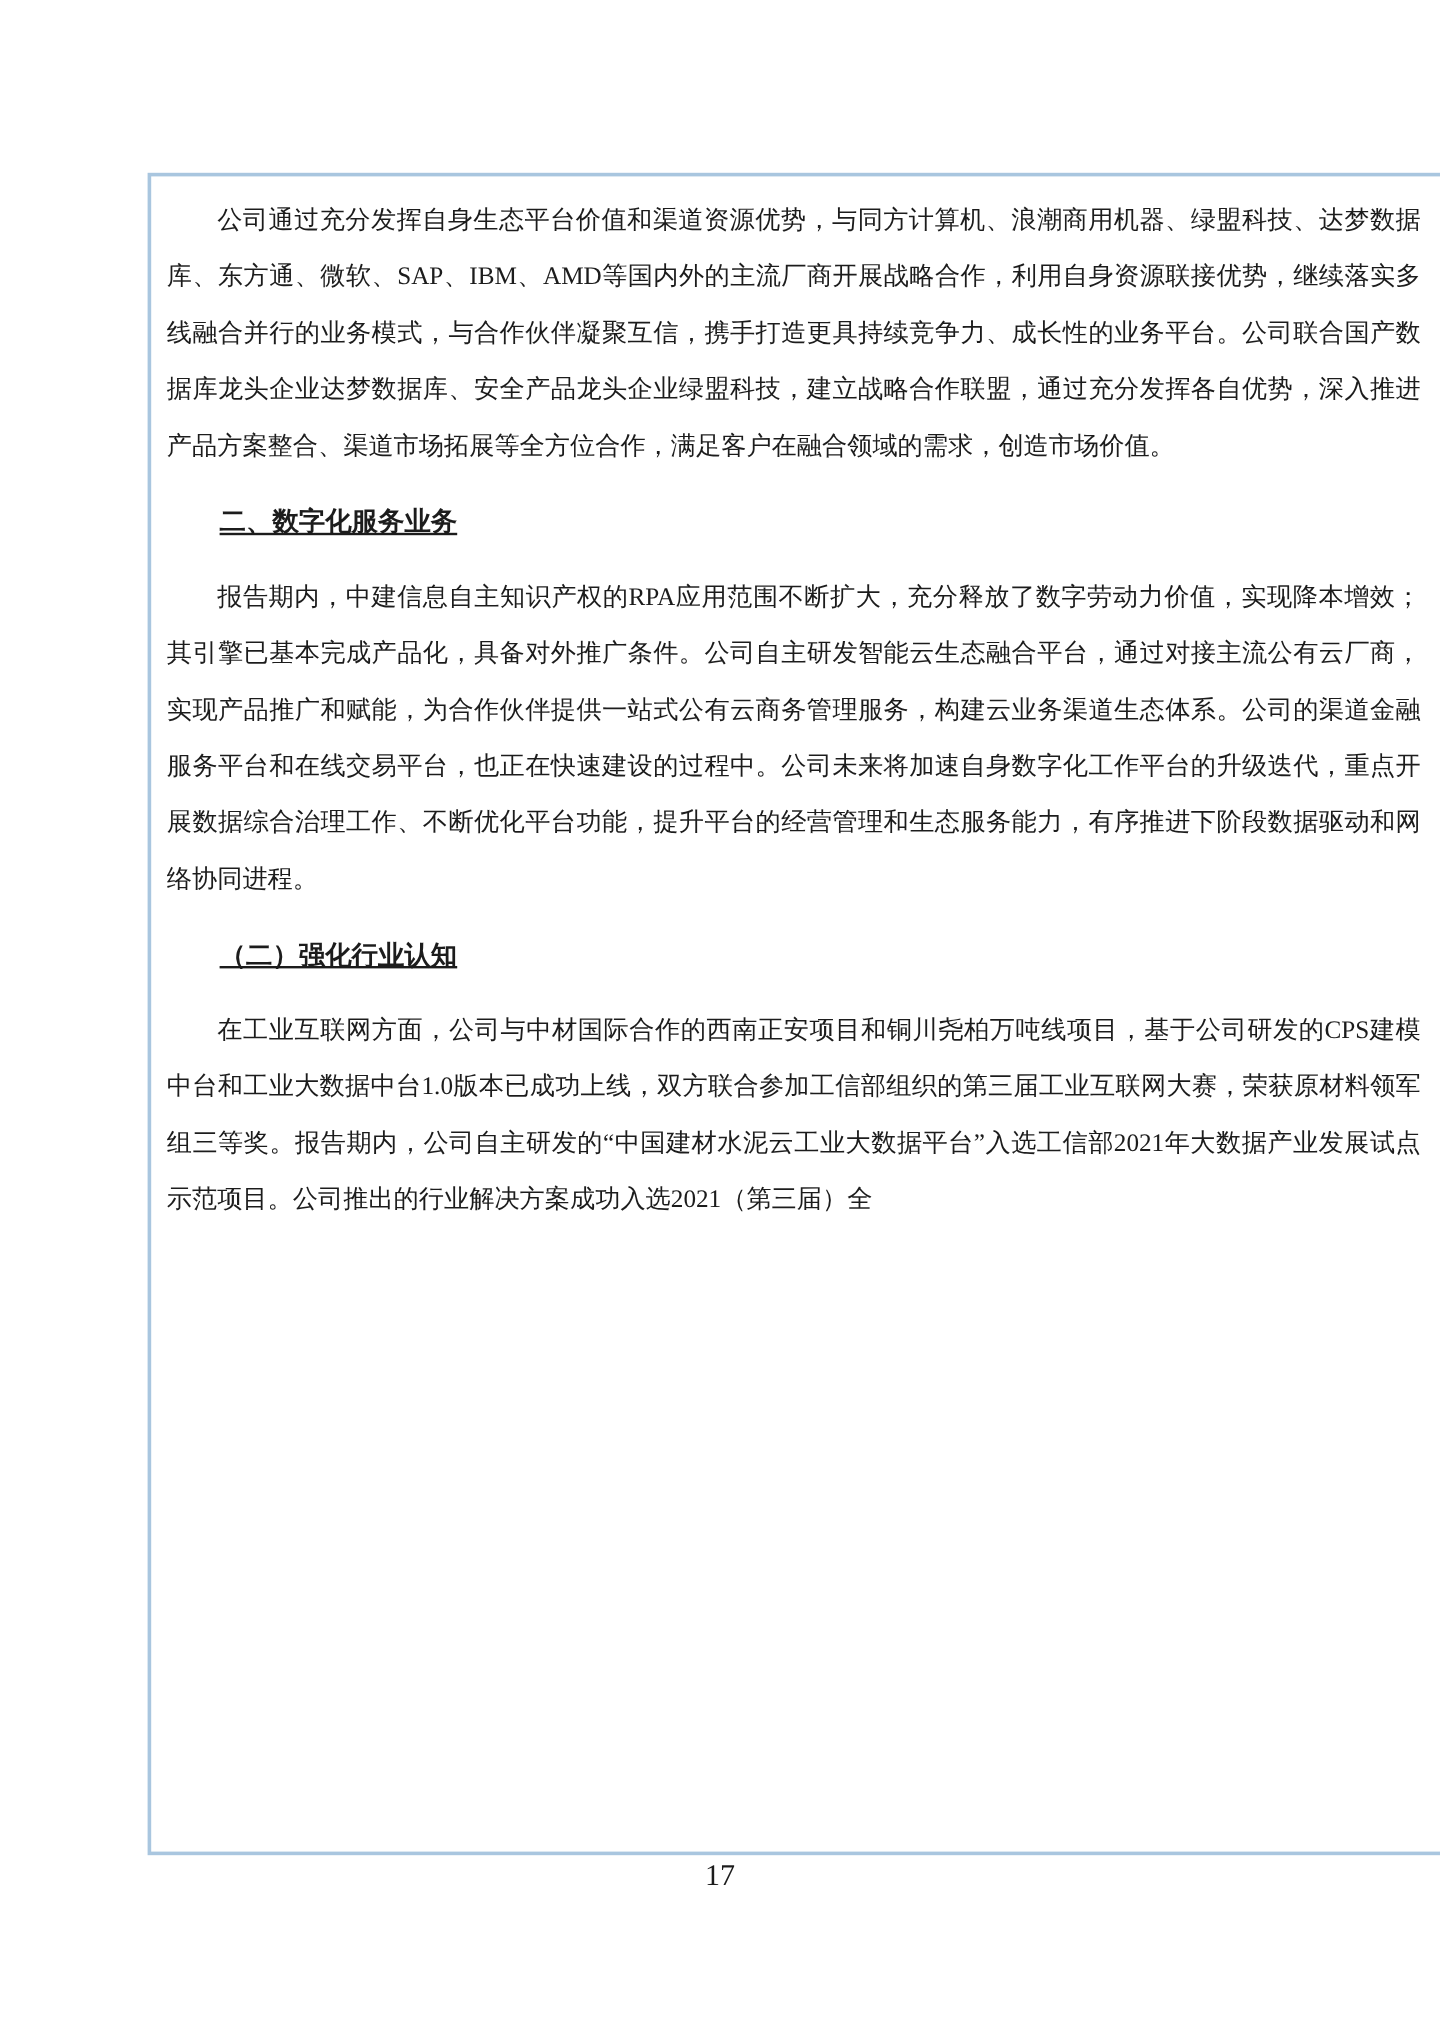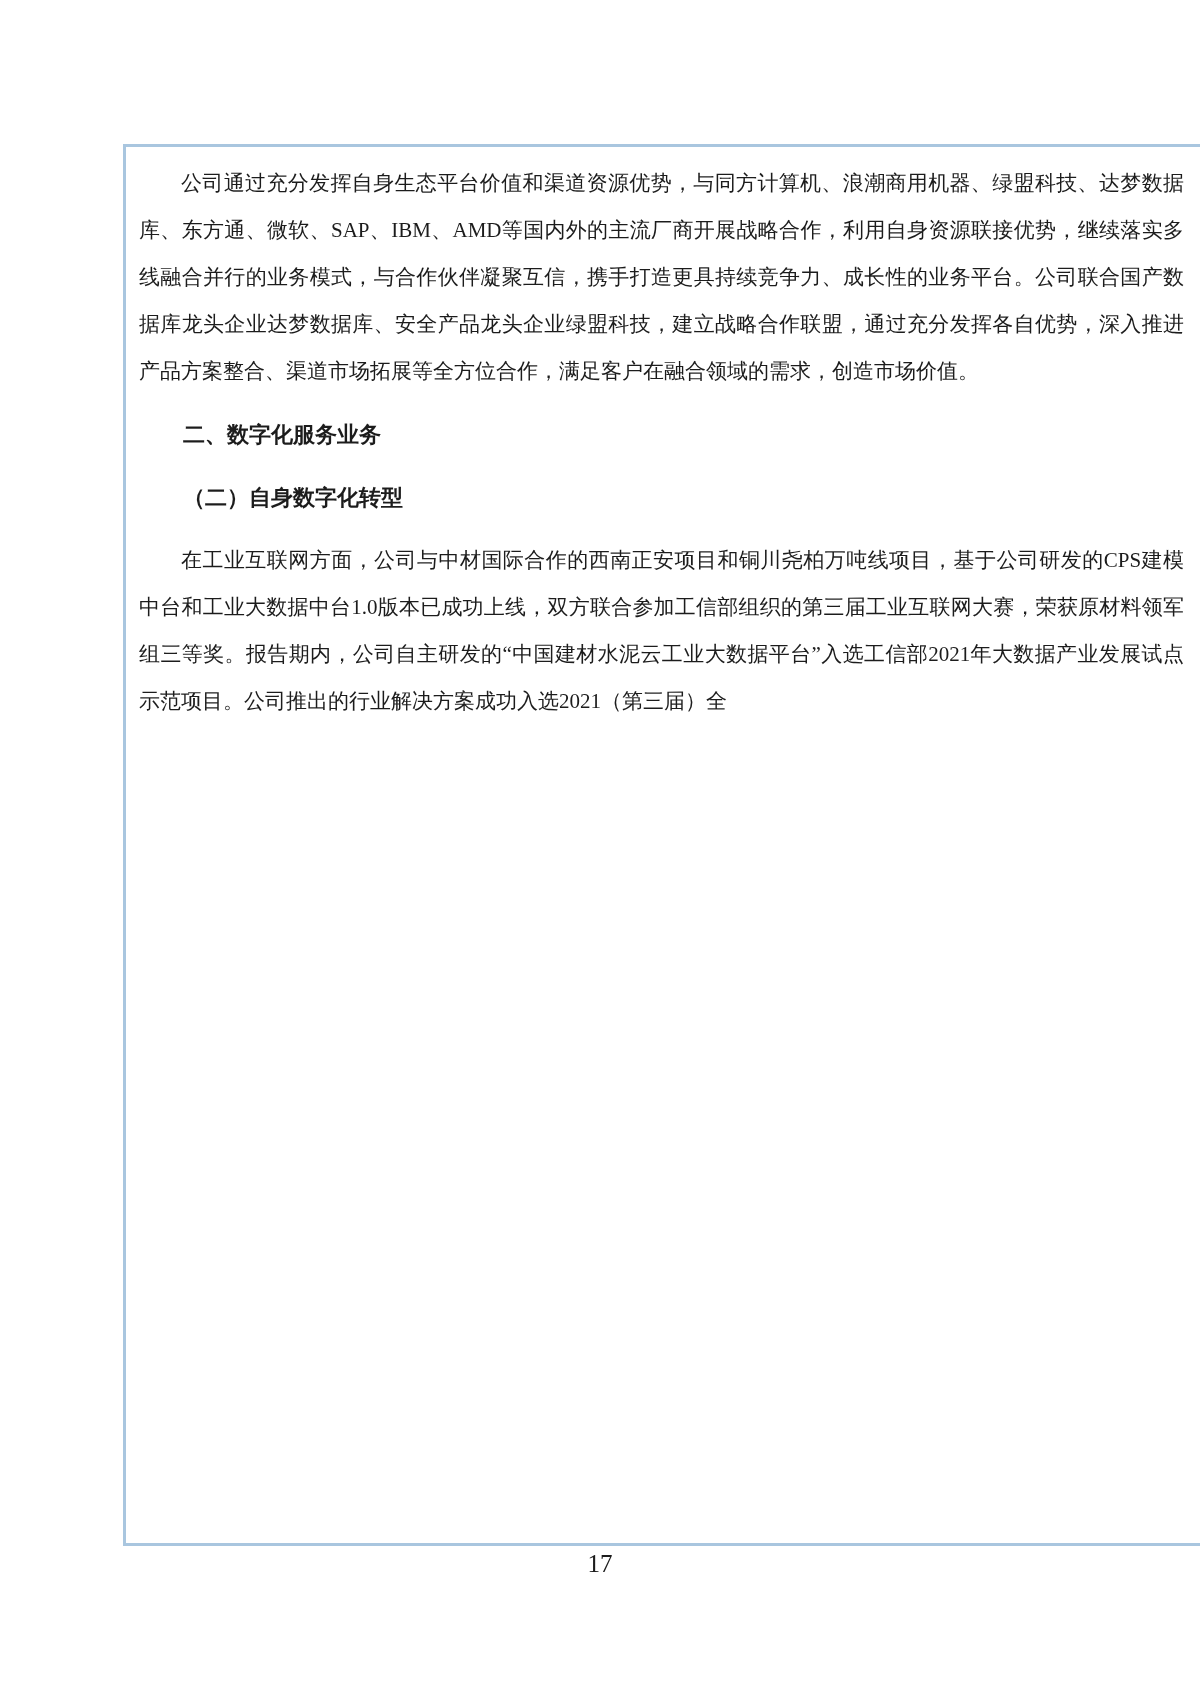--- a/index.html
+++ b/index.html
@@ -36,35 +36,37 @@
     text-indent: 2em;
     word-break: break-all;
   }
   .h-major, .h-minor {
     margin: 0 0 16px 0;
     font-size: 22px;
     line-height: 47px;
     font-weight: bold;
     color: var(--text-color, #1c1c1c);
     text-indent: 2em;
+    text-decoration: underline;
   }
   .page-number {
     position: absolute;
     left: 0;
     top: 1550px;
     width: 100%;
     text-align: center;
     font-size: 25px;
     color: var(--text-color, #1c1c1c);
   }
 </style>
 </head>
 <body>
 
 <div class="page">
   <div class="content-frame">
     <p class="para">公司通过充分发挥自身生态平台价值和渠道资源优势，与同方计算机、浪潮商用机器、绿盟科技、达梦数据库、东方通、微软、SAP、IBM、AMD等国内外的主流厂商开展战略合作，利用自身资源联接优势，继续落实多线融合并行的业务模式，与合作伙伴凝聚互信，携手打造更具持续竞争力、成长性的业务平台。公司联合国产数据库龙头企业达梦数据库、安全产品龙头企业绿盟科技，建立战略合作联盟，通过充分发挥各自优势，深入推进产品方案整合、渠道市场拓展等全方位合作，满足客户在融合领域的需求，创造市场价值。</p>
     <p class="h-major">二、数字化服务业务</p>
-    <p class="h-minor">（二）自身数字化转型</p>
+    <p class="para">报告期内，中建信息自主知识产权的RPA应用范围不断扩大，充分释放了数字劳动力价值，实现降本增效；其引擎已基本完成产品化，具备对外推广条件。公司自主研发智能云生态融合平台，通过对接主流公有云厂商，实现产品推广和赋能，为合作伙伴提供一站式公有云商务管理服务，构建云业务渠道生态体系。公司的渠道金融服务平台和在线交易平台，也正在快速建设的过程中。公司未来将加速自身数字化工作平台的升级迭代，重点开展数据综合治理工作、不断优化平台功能，提升平台的经营管理和生态服务能力，有序推进下阶段数据驱动和网络协同进程。</p>
+    <p class="h-minor">（二）强化行业认知</p>
     <p class="para">在工业互联网方面，公司与中材国际合作的西南正安项目和铜川尧柏万吨线项目，基于公司研发的CPS建模中台和工业大数据中台1.0版本已成功上线，双方联合参加工信部组织的第三届工业互联网大赛，荣获原材料领军组三等奖。报告期内，公司自主研发的“中国建材水泥云工业大数据平台”入选工信部2021年大数据产业发展试点示范项目。公司推出的行业解决方案成功入选2021（第三届）全</p>
   </div>
   <div class="page-number">17</div>
 </div>
 
 </body></html>

